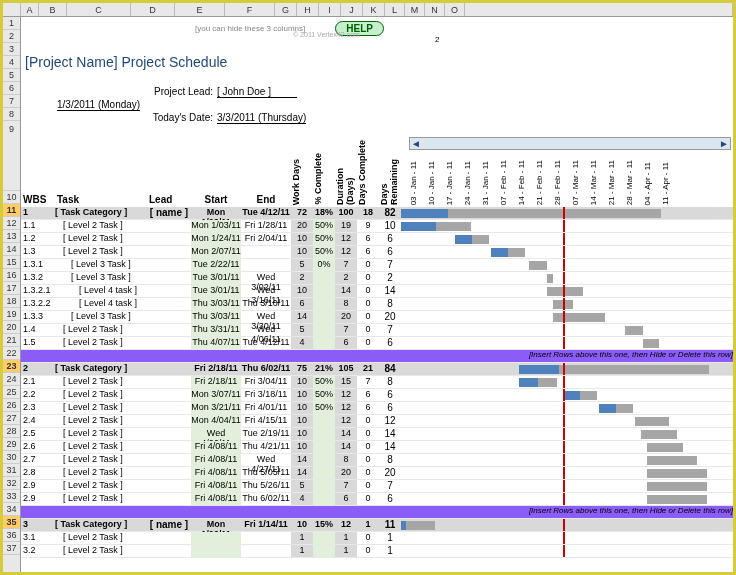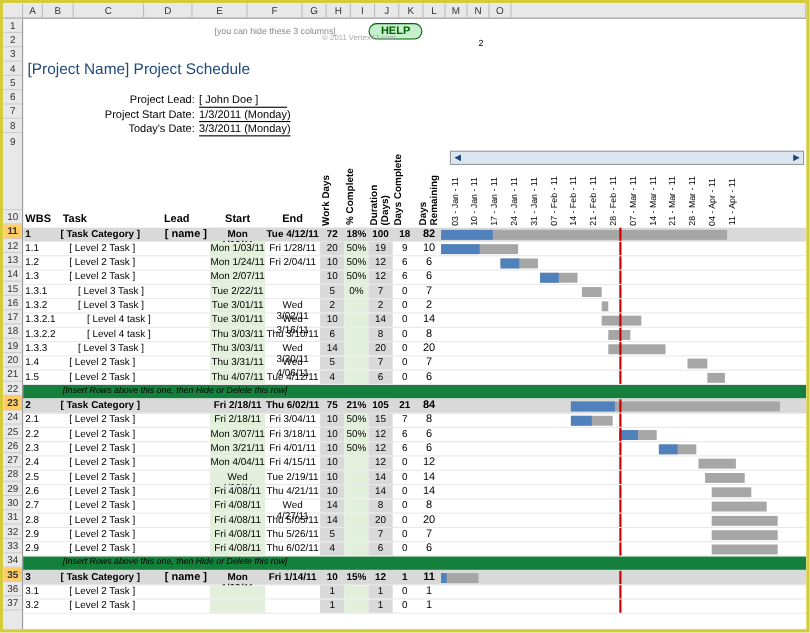--- a/index.html
+++ b/index.html
@@ -53,21 +53,21 @@
   padding: 1px 10px;
   font-size: 10px;
   color: #006100;
   font-weight: bold;
   margin-left: 30px;
   cursor: pointer;
 }
 .subtitle-row { height: 20px; padding: 2px 4px; color: #1f497d; font-size: 14px; }
 .company-row { height: 13px; padding: 0 4px; font-size: 9px; font-weight: bold; }
 .blank-row { height: 13px; }
-.info-row { display: flex; height: 13px; align-items: center; }
+.info-row { display: flex; height: 13px; align-items: center; margin-left: 36px; }
 .info-label { width: 160px; text-align: right; padding-right: 4px; font-size: 10px; }
 .info-val { font-size: 10px; border-bottom: 1px solid #000; min-width: 80px; }
 .header-area { height: 70px; display: flex; }
 .left-headers {
   display: flex;
   align-items: flex-end;
   padding-bottom: 2px;
 }
 .left-headers div { font-weight: bold; font-size: 10px; padding: 0 2px; }
 .h-wbs { width: 34px; }
@@ -115,21 +115,21 @@
   width: 18px;
   font-size: 8px;
   writing-mode: vertical-rl;
   transform: rotate(180deg);
   text-align: left;
   white-space: nowrap;
   padding-bottom: 2px;
 }
 .data-row { display: flex; height: 13px; border-bottom: 1px solid #e8e8e8; }
 .data-row.cat { background: #d9d9d9; font-weight: bold; }
-.data-row.note { background: #15803d; font-style: italic; font-size: 8px; }
+.data-row.note { background: #8b5cf6; font-style: italic; font-size: 8px; text-align: right; }
 .c-wbs { width: 34px; padding-left: 2px; font-size: 9px; }
 .c-task { width: 92px; font-size: 9px; white-space: nowrap; overflow: hidden; }
 .c-lead { width: 44px; font-size: 10px; text-align: center; }
 .c-start { width: 50px; font-size: 9px; text-align: center; background: #e2efda; }
 .c-end { width: 50px; font-size: 9px; text-align: center; }
 .c-wd { width: 22px; background: #d9d9d9; text-align: center; font-size: 9px; }
 .c-pct { width: 22px; background: #e2efda; text-align: center; font-size: 9px; }
 .c-dur { width: 22px; background: #d9d9d9; text-align: center; font-size: 9px; }
 .c-dc { width: 22px; text-align: center; font-size: 9px; }
 .c-dr { width: 22px; text-align: center; font-size: 10px; }
@@ -213,26 +213,25 @@
     <div class="blank-row">
         <span class="copyright">© 2011 Vertex42.com</span>
       </div>
     <div class="subtitle-row">[Project Name] Project Schedule</div>
     <div class="blank-row"></div>
     <div class="info-row">
       <div class="info-label">Project Lead:</div>
       <div class="info-val">[ John Doe ]</div>
     </div>
     <div class="info-row">
-      <div class="info-label">Project Start Date:</div>
       <div class="info-val">1/3/2011 (Monday)</div>
     </div>
     <div class="info-row">
       <div class="info-label">Today's Date:</div>
-      <div class="info-val">3/3/2011 (Monday)</div>
+      <div class="info-val">3/3/2011 (Thursday)</div>
     </div>
     <div class="blank-row"></div>
     <div class="header-area">
       <div class="left-headers">
         <div class="h-wbs">WBS</div>
         <div class="h-task">Task</div>
         <div class="h-lead">Lead</div>
         <div class="h-start">Start</div>
         <div class="h-end">End</div>
       </div>

